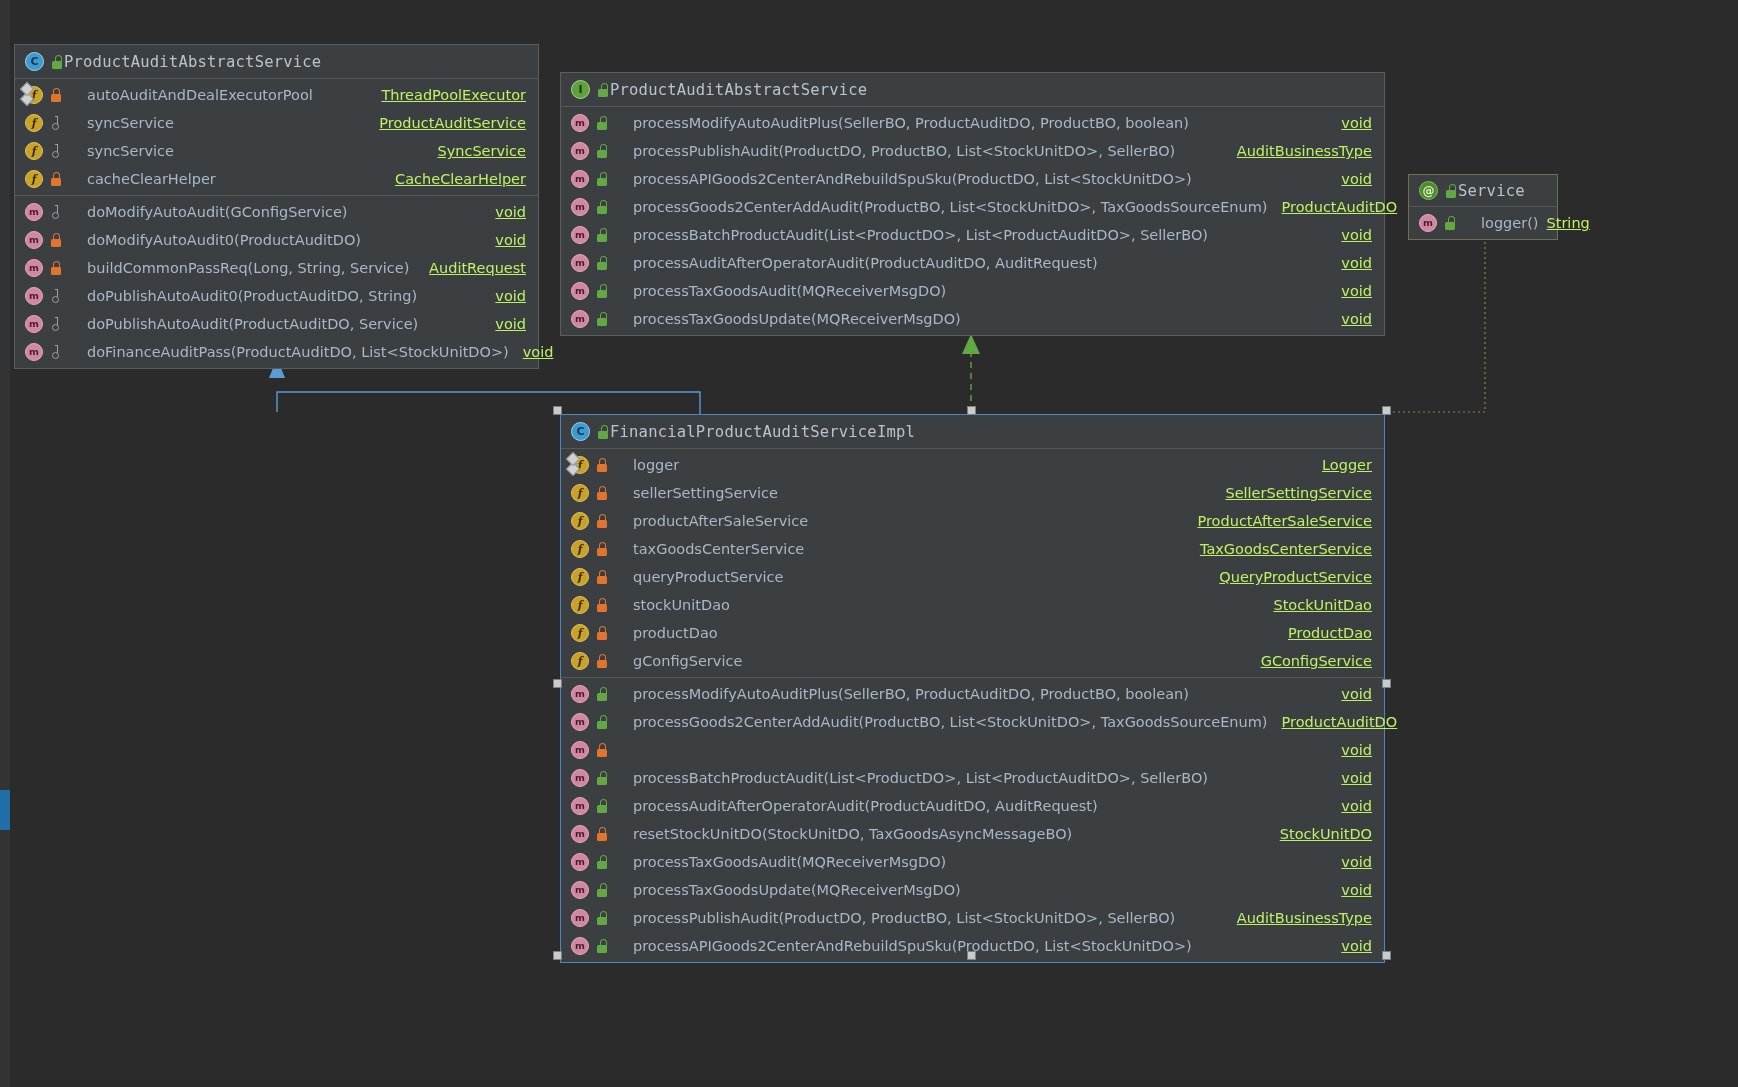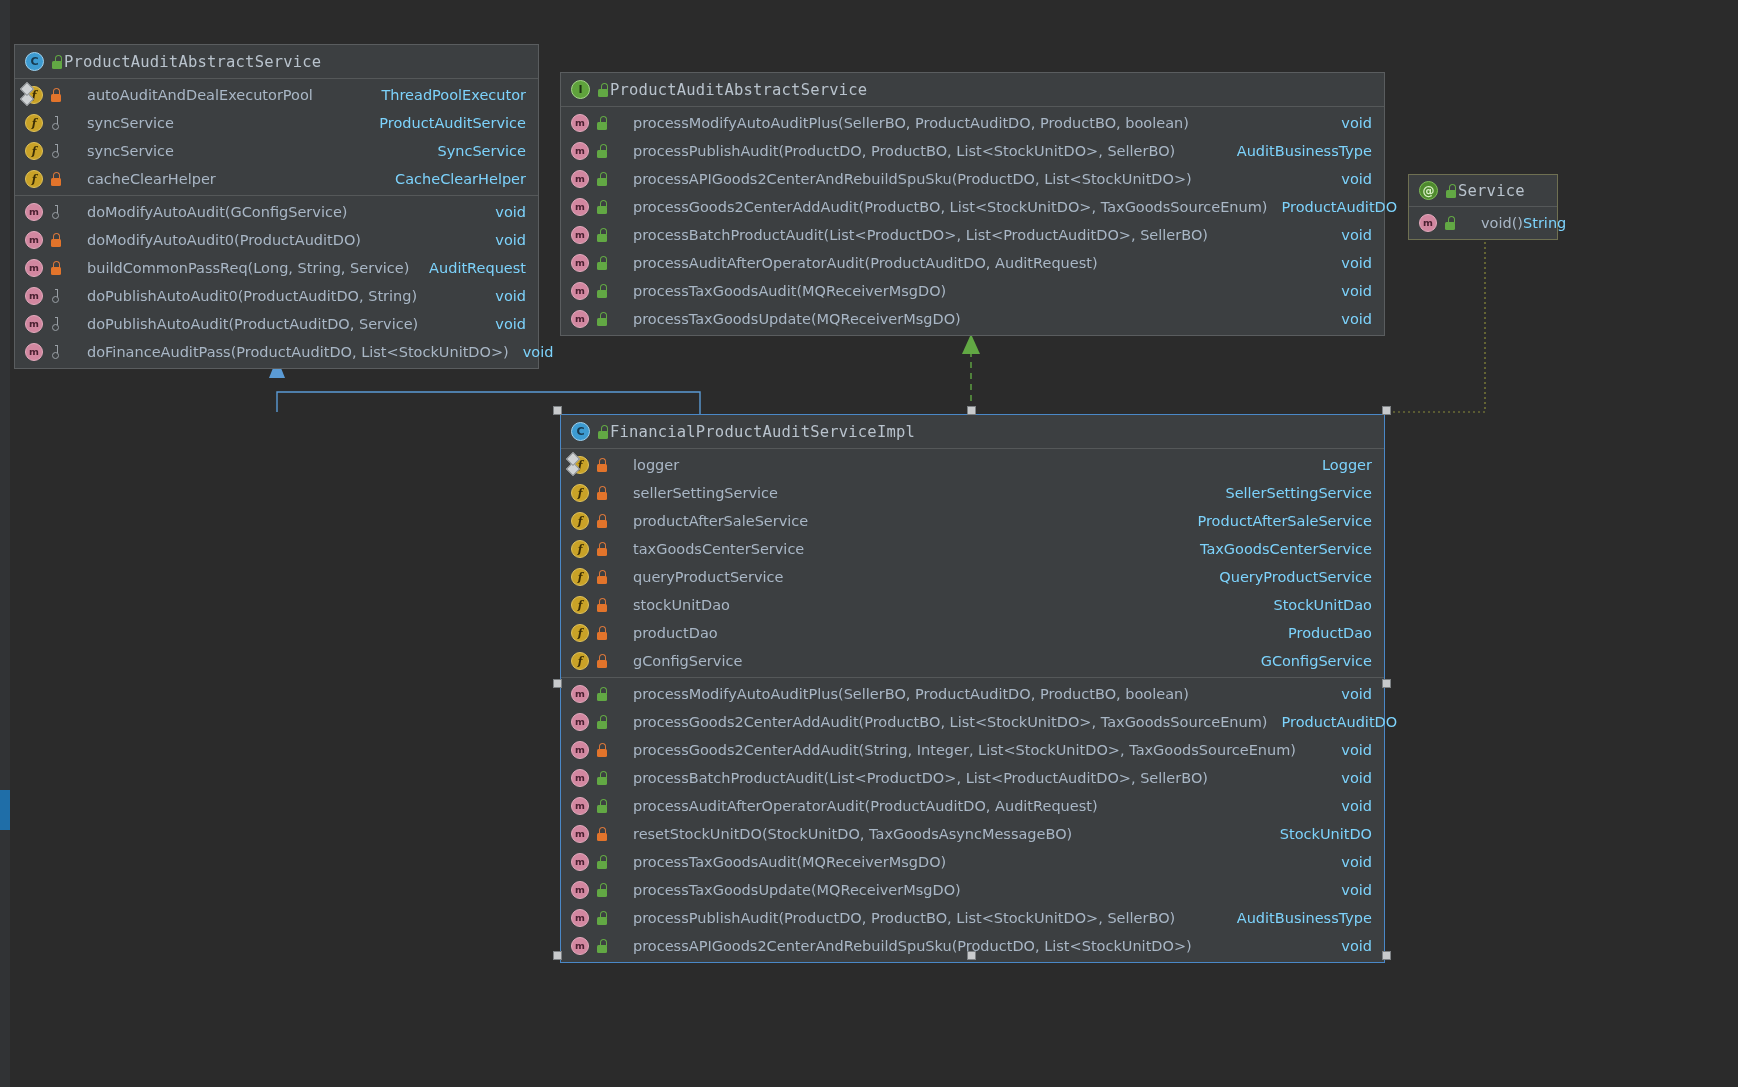--- a/index.html
+++ b/index.html
@@ -43,21 +43,21 @@
   .row{
     display:flex;align-items:center;
     height:28px;
     padding:0 12px 0 10px;
     white-space:nowrap;
     font-size:14.5px;
     color:#a9b7c6;
   }
   .row .nm{flex:0 0 auto;margin-left:25px;}
   .row .sp{flex:1 1 auto;min-width:14px;}
-  .row .ty{flex:0 0 auto;color:#7dd3fc;}
+  .row .ty{flex:0 0 auto;color:#bef264;text-decoration:underline;}
 
   
   .ico{flex:0 0 auto;display:inline-block;position:relative;}
 
   .ic-class,.ic-iface,.ic-anno{
     width:17px;height:17px;border-radius:50%;
     display:flex;align-items:center;justify-content:center;
     font-family:"DejaVu Sans","Liberation Sans",sans-serif;
     font-size:11px;font-weight:bold;line-height:1;
   }
@@ -352,22 +352,22 @@
         </span>
       <span class="title">Service</span>
     </div>
     <div class="sect">
         <div class="row">
           <span class="ico ic-method">m</span>
           <span class="vis pub">
             <span class="shackle"></span>
             <span class="body"></span>
           </span>
-          <span class="nm">void()</span>
-          <span class="ty" style="">String</span>
+          <span class="nm">logger()</span>
+          <span class="ty" style="margin-left: 8px;">String</span>
         </div>
       </div>
   </div>
 
   <div class="node selected" style="left:560px;top:414px;width:825px;">
     <div class="hdr">
       <span class="ico ic-class">C</span>
       <span class="vis pub">
           <span class="shackle"></span>
           <span class="body"></span>
@@ -476,21 +476,20 @@
           <span class="nm">processGoods2CenterAddAudit(ProductBO, List&lt;StockUnitDO&gt;, TaxGoodsSourceEnum)</span>
           <span class="sp"></span>
           <span class="ty">ProductAuditDO</span>
         </div>
         <div class="row">
           <span class="ico ic-method">m</span>
           <span class="vis priv">
             <span class="shackle"></span>
             <span class="body"></span>
           </span>
-          <span class="nm">processGoods2CenterAddAudit(String, Integer, List&lt;StockUnitDO&gt;, TaxGoodsSourceEnum)</span>
           <span class="sp"></span>
           <span class="ty">void</span>
         </div>
         <div class="row">
           <span class="ico ic-method">m</span>
           <span class="vis pub">
             <span class="shackle"></span>
             <span class="body"></span>
           </span>
           <span class="nm">processBatchProductAudit(List&lt;ProductDO&gt;, List&lt;ProductAuditDO&gt;, SellerBO)</span>

